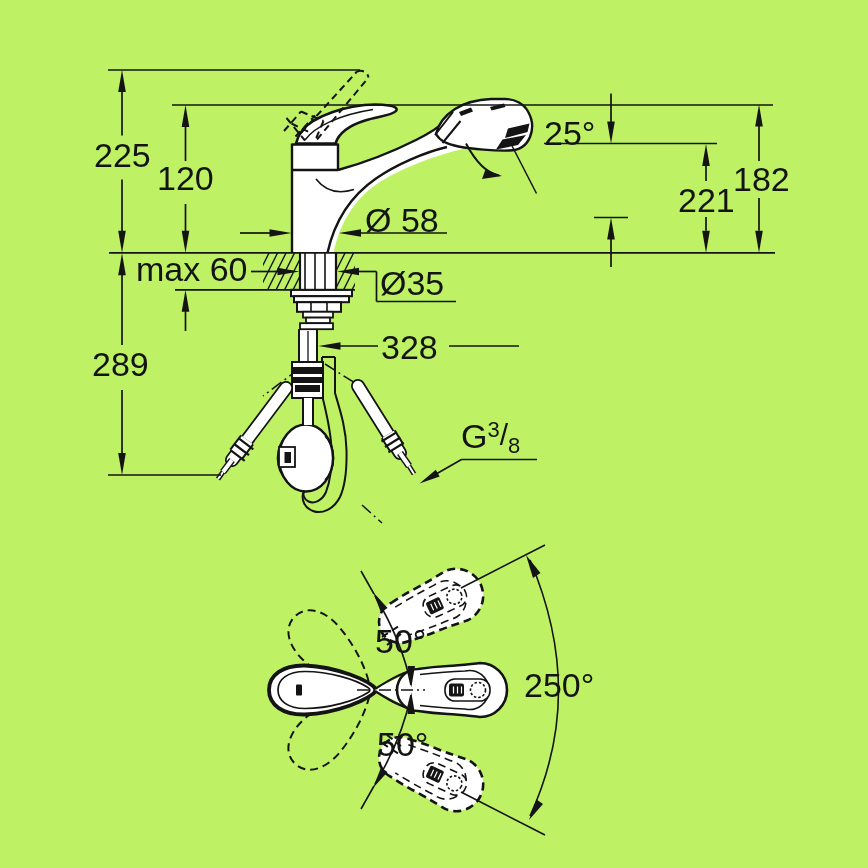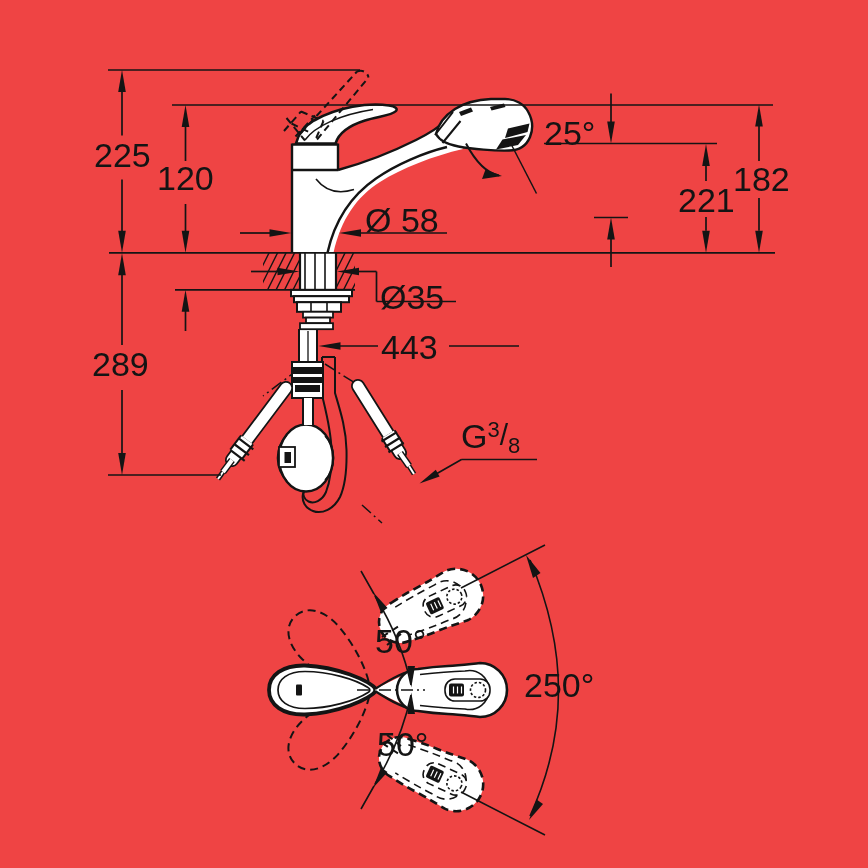--- a/index.html
+++ b/index.html
@@ -1,16 +1,16 @@
 <!DOCTYPE html>
 <html><head>
 <meta charset="utf-8">
 <style>
   html,body{margin:0;padding:0;background:#fff;}
-  #stage{position:relative;width:868px;height:868px;background:#ef4444;overflow:hidden;
+  #stage{position:relative;width:868px;height:868px;background:#bef264;overflow:hidden;
          font-family:"Liberation Sans",sans-serif;}
   #art{position:absolute;left:0;top:0;}
   .dim-label{position:absolute;font-size:34px;line-height:1;color:#141414;
              white-space:pre;letter-spacing:0;}
   .g-base{font-size:34px;}
   .g-sup{font-size:22px;position:relative;top:-11px;}
   .g-slash{font-size:30px;position:relative;top:-3px;}
   .g-sub{font-size:22px;position:relative;top:5px;}
 </style>
 </head>
@@ -276,24 +276,25 @@
     <g>
       <path stroke-width="1.6" d="M530,560 C568,650 568,733 530,816"></path>
       <polygon fill="#141414" stroke="none" points="526,555 533,578 540.5,573"></polygon>
       <polygon fill="#141414" stroke="none" points="529,820 543,804 536.5,799.5"></polygon>
     </g>
   </g>
 </svg>
 
 <div class="dim-label" style="left:94px;top:138px">225</div>
 <div class="dim-label" style="left:157px;top:161px">120</div>
+<div class="dim-label" style="left:136px;top:252px">max 60</div>
 <div class="dim-label" style="left:92px;top:347px">289</div>
 <div class="dim-label" style="left:365px;top:203px">Ø 58</div>
-<div class="dim-label" style="left:380px;top:280px">Ø35</div>
-<div class="dim-label" style="left:381px;top:330px">443</div>
+<div class="dim-label" style="left:380px;top:266px">Ø35</div>
+<div class="dim-label" style="left:381px;top:330px">328</div>
 <div class="dim-label" style="left:544px;top:116px">25°</div>
 <div class="dim-label" style="left:678px;top:183px">221</div>
 <div class="dim-label" style="left:733px;top:162px">182</div>
 <div class="dim-label" style="left:461px;top:419px"><span class="g-base">G</span><span class="g-sup">3</span><span class="g-slash">/</span><span class="g-sub">8</span></div>
 <div class="dim-label" style="left:375px;top:624px">50°</div>
 <div class="dim-label" style="left:377px;top:727px">50°</div>
 <div class="dim-label" style="left:524px;top:668px">250°</div>
 
 </div>
 

